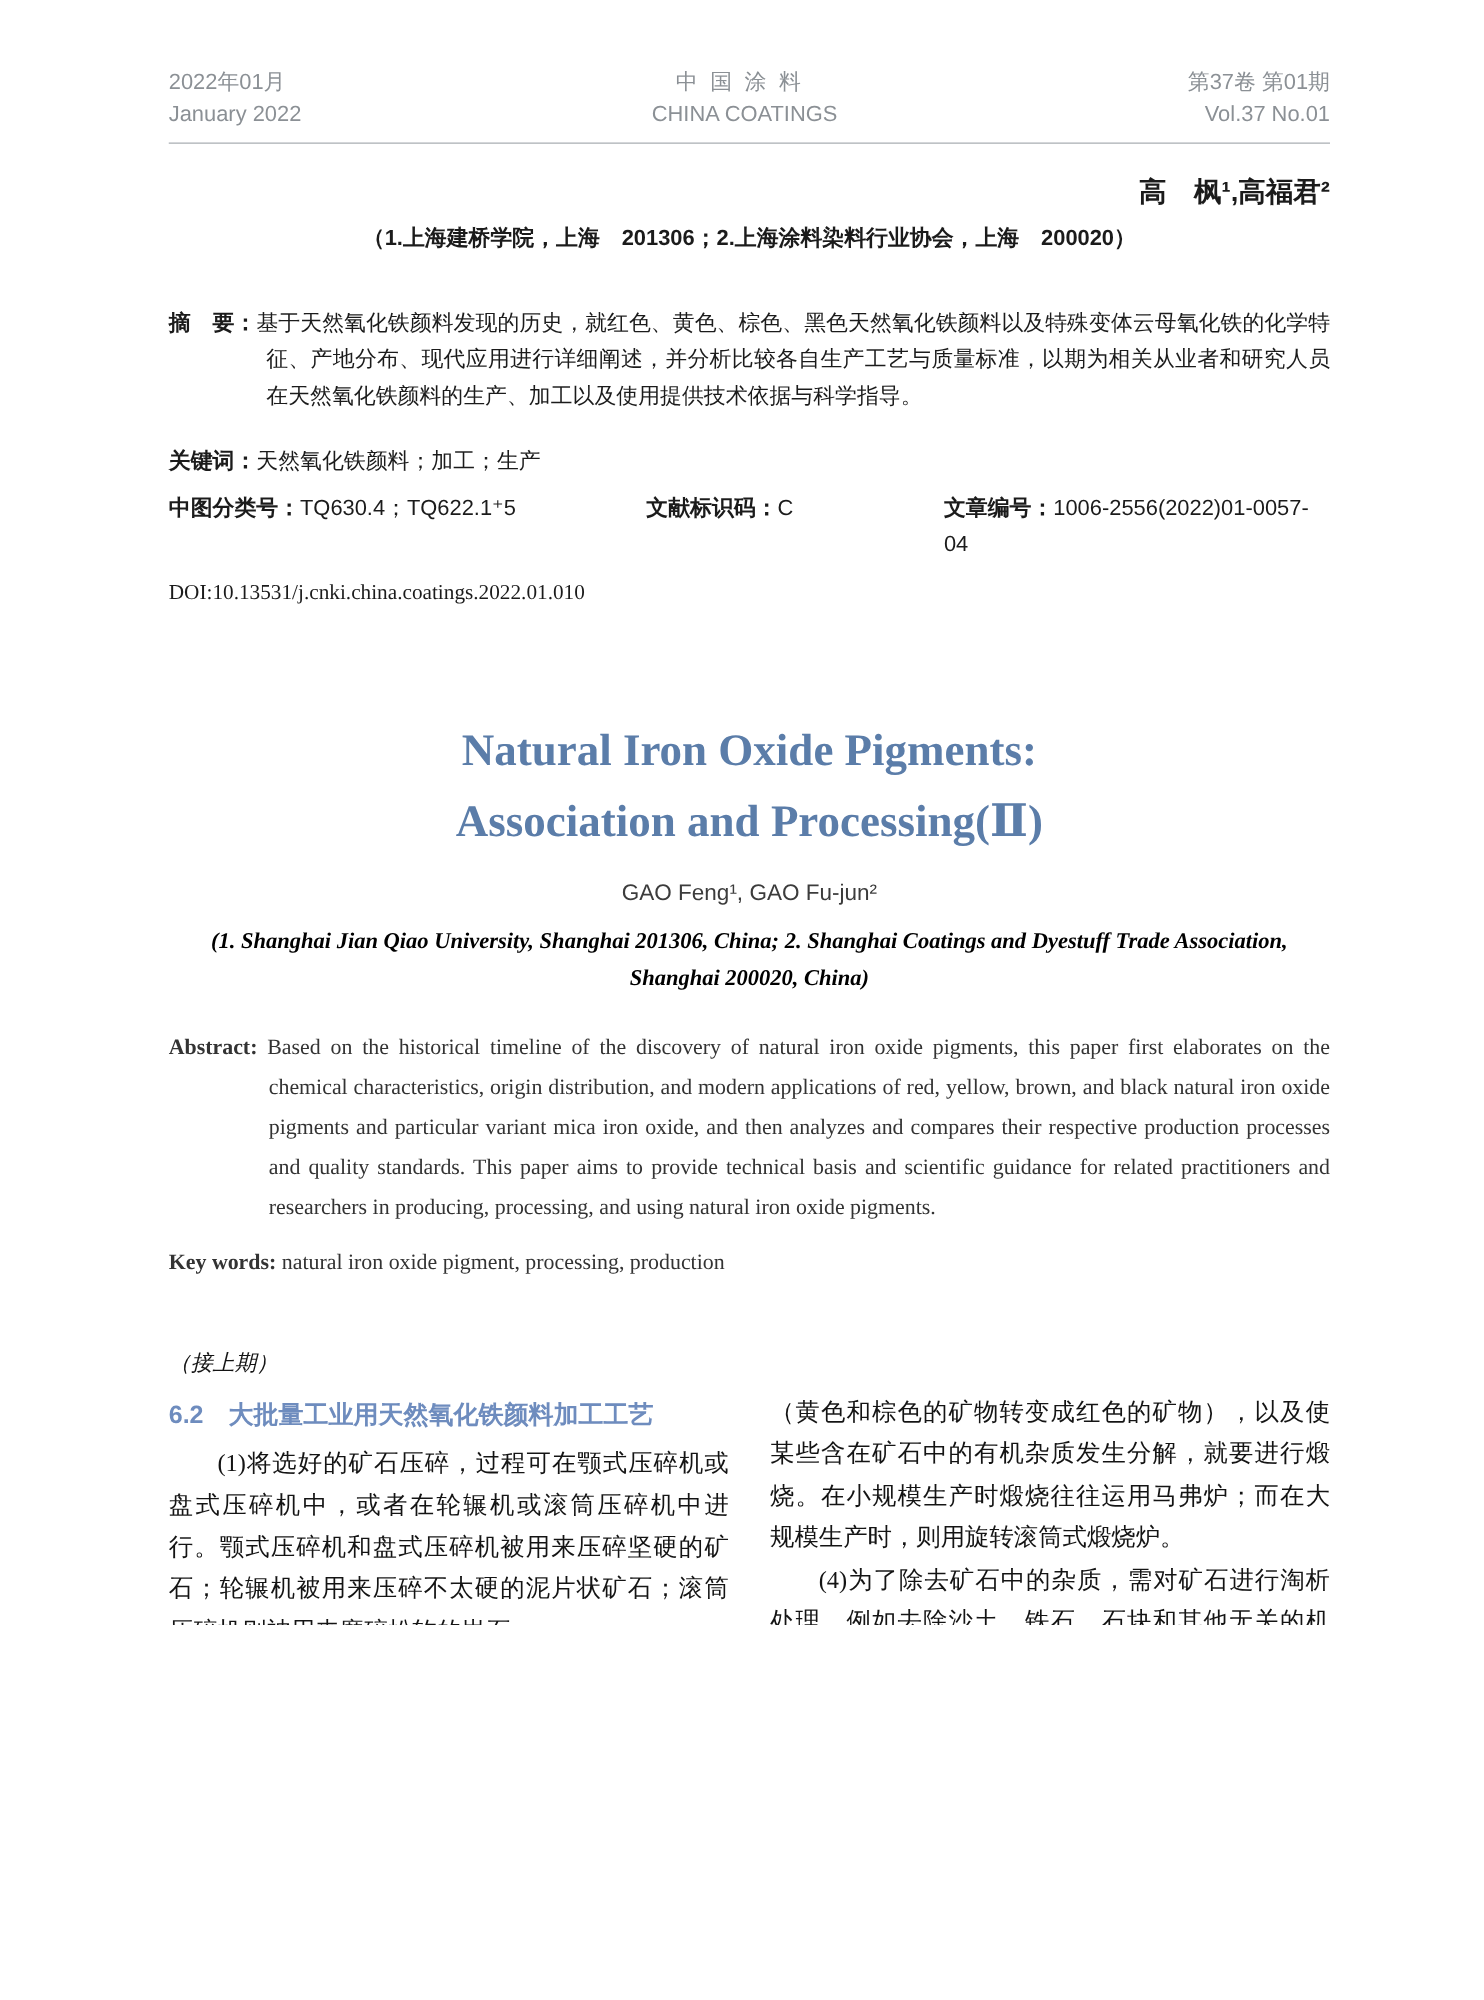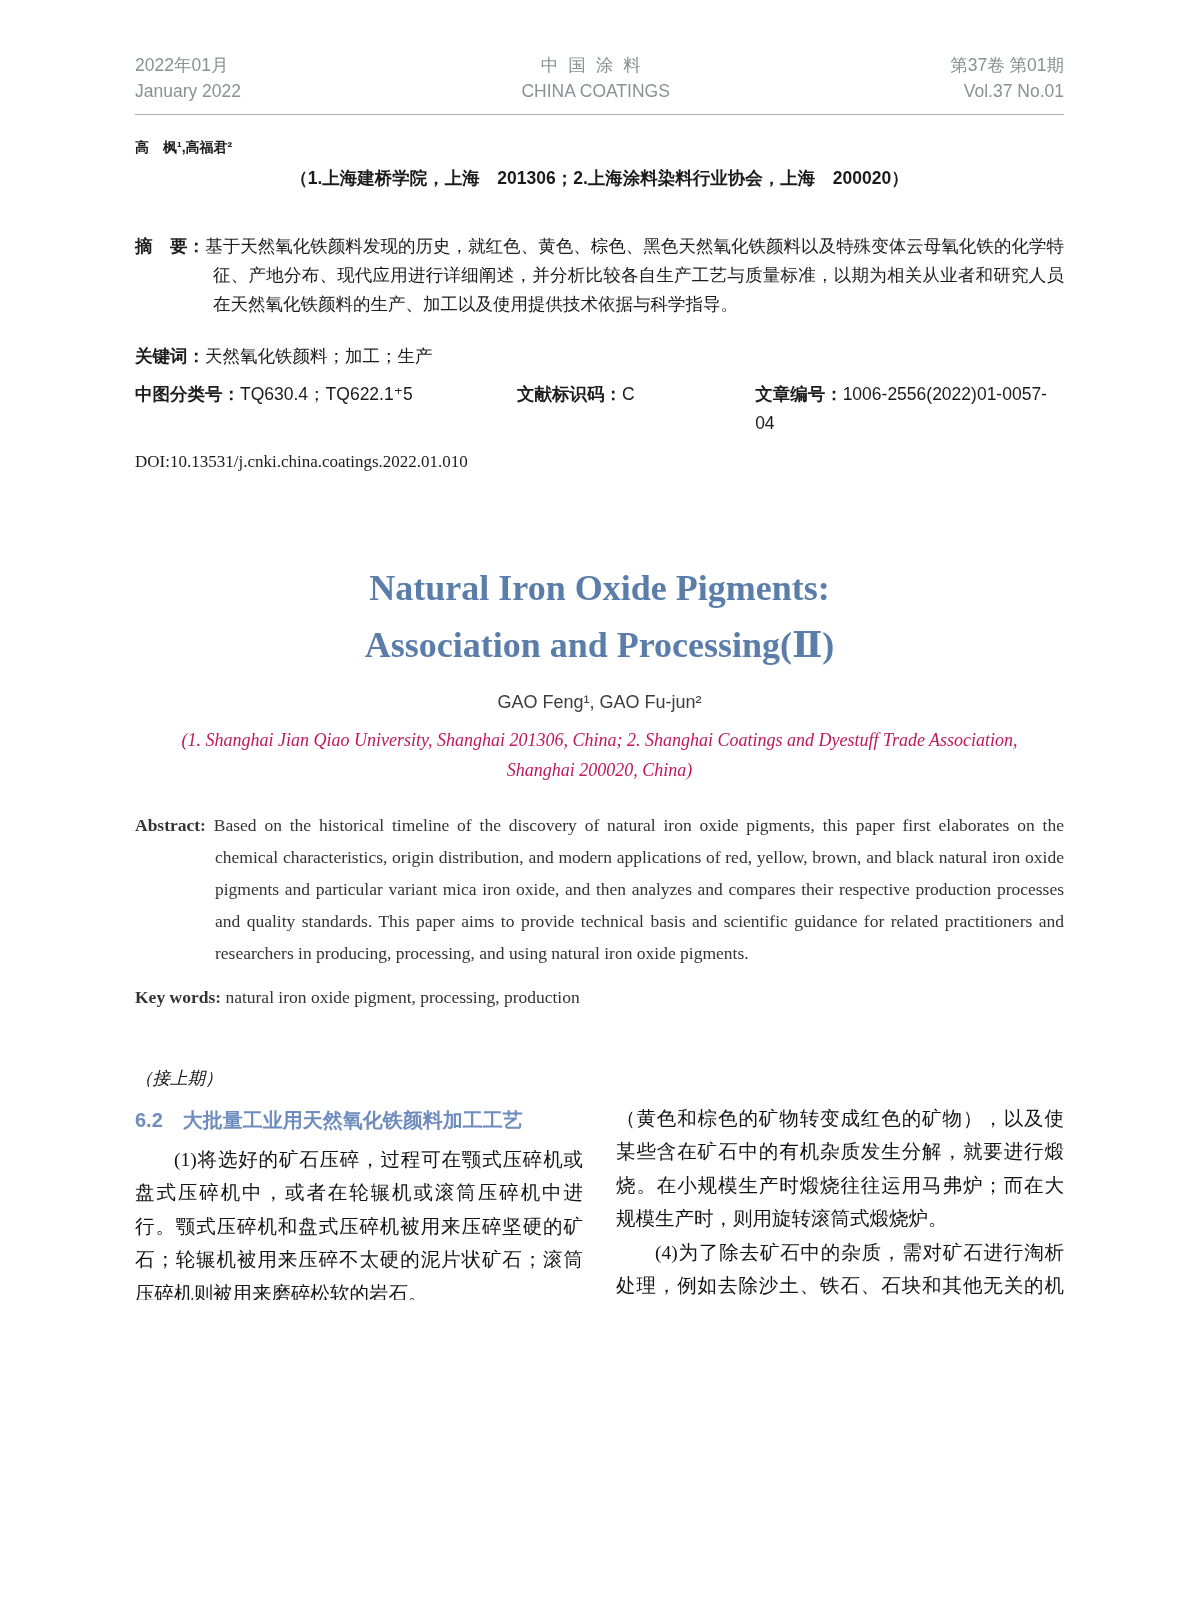--- a/index.html
+++ b/index.html
@@ -21,21 +21,21 @@
   .jh-center .cn { letter-spacing:10px; }
   .jh-right { text-align:right; }
 
   
   .title-cn {
     margin-top:196px; text-align:center;
     font-family:"Liberation Sans","DejaVu Sans",sans-serif;
     font-weight:bold; font-size:49px; letter-spacing:2px; color:#6581a8;
   }
   .authors-cn {
-    margin-top:24px; text-align:left; font-weight:bold; font-size:14px;
+    margin-top:24px; text-align:right; font-weight:bold; font-size:22px;
     font-family:"Liberation Sans","DejaVu Sans",sans-serif; color:#1b1b1b;
   }
   .affil-cn {
     margin-top:9px; text-align:center; font-weight:bold; font-size:17.5px;
     font-family:"Liberation Sans","DejaVu Sans",sans-serif; color:#1b1b1b;
   }
 
   
   .meta-cn {
     margin-top:42px; font-family:"Liberation Sans","DejaVu Sans",sans-serif;
@@ -57,21 +57,21 @@
     margin-top:84px; text-align:center; color:#5b7da9;
     font-weight:bold; font-size:36px; line-height:57px;
     font-family:"Liberation Serif","DejaVu Serif",serif;
   }
   .authors-en {
     margin-top:18px; text-align:center; font-size:18px; color:#3c3c3c;
     font-family:"Liberation Sans","DejaVu Sans",sans-serif;
   }
   .affil-en {
     margin-top:12px; text-align:center; font-style:italic; font-size:18px;
-    line-height:30px; color:#be185d; max-width:900px; margin-left:auto; margin-right:auto;
+    line-height:30px; color:#000000; max-width:900px; margin-left:auto; margin-right:auto;font-weight:bold;
   }
   .abstract-en {
     margin-top:24px; font-size:17.5px; line-height:32px; color:#333333;
     padding-left:80px; text-indent:-80px; text-align:justify;
   }
   .keywords-en { margin-top:8px; font-size:17.5px; color:#333333; }
 
   
   .body-cols {
     display:flex; gap:33px; margin-top:54px;

